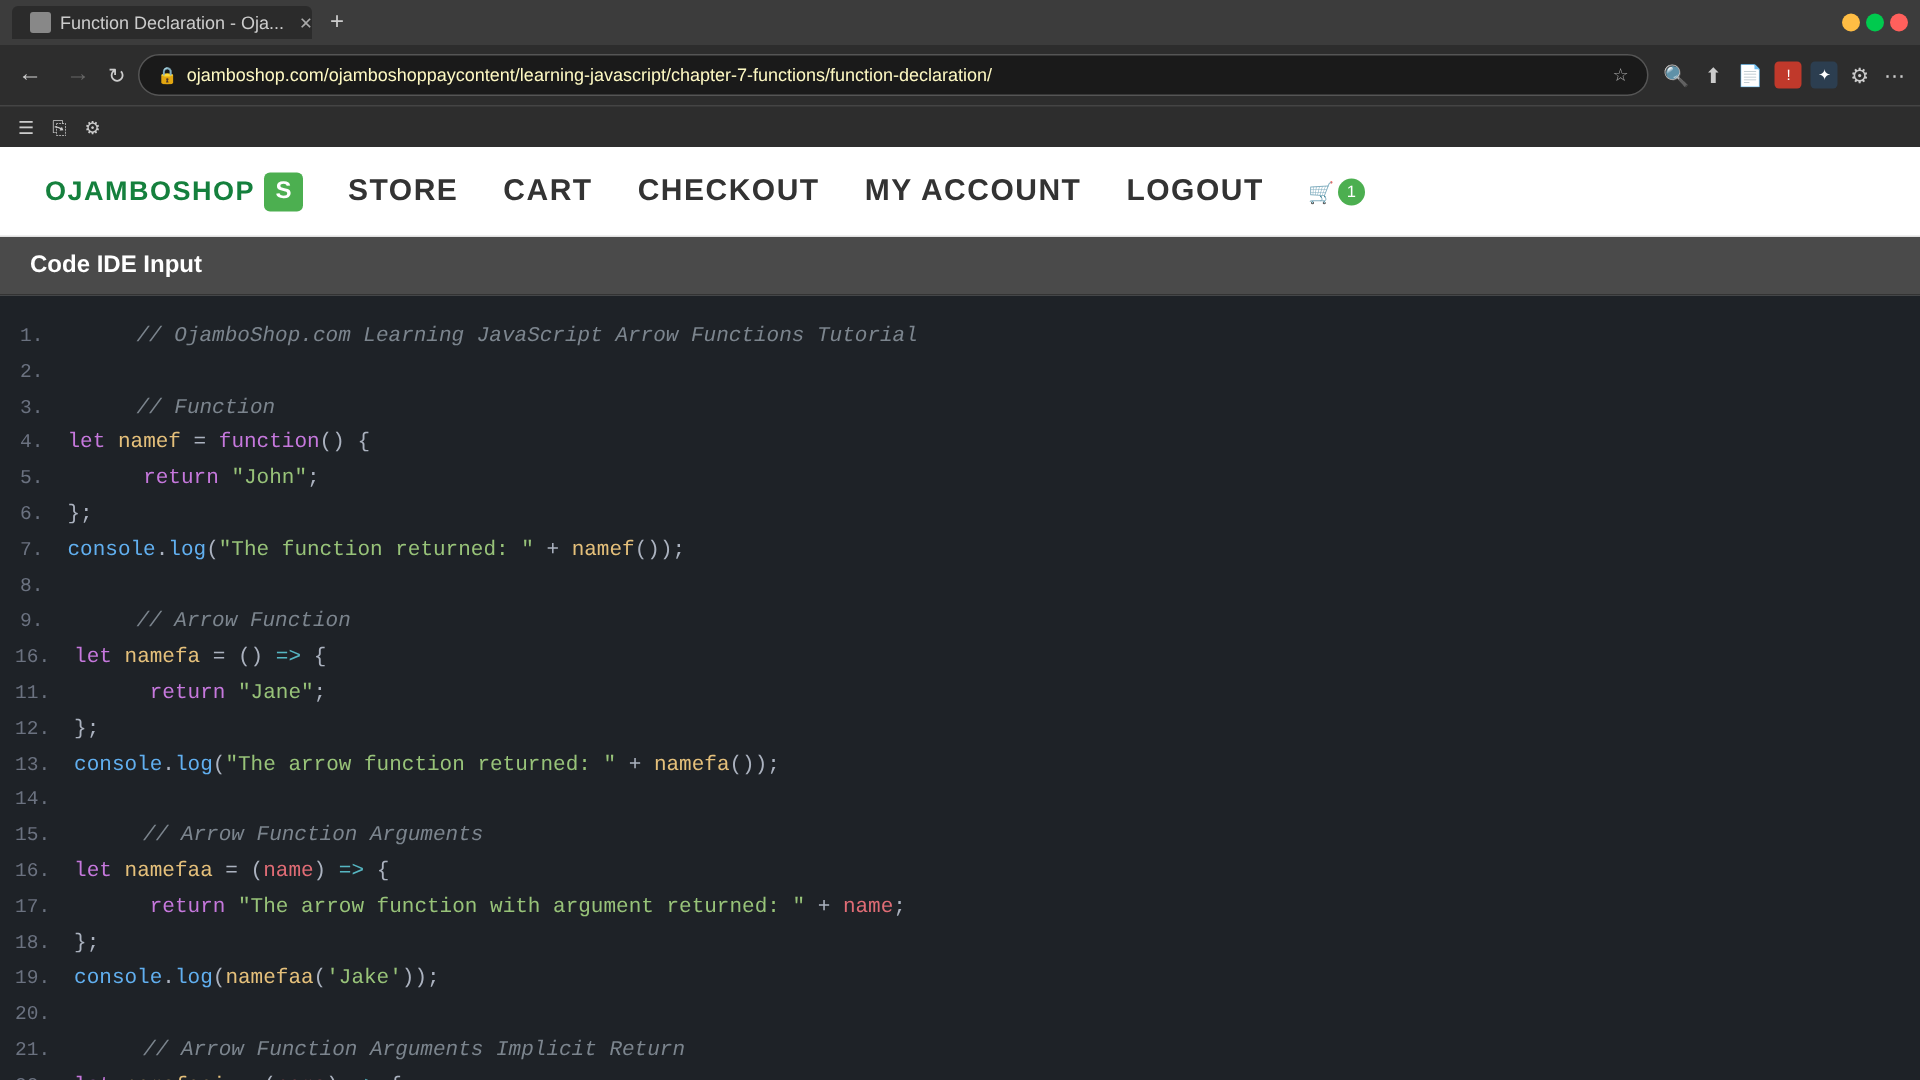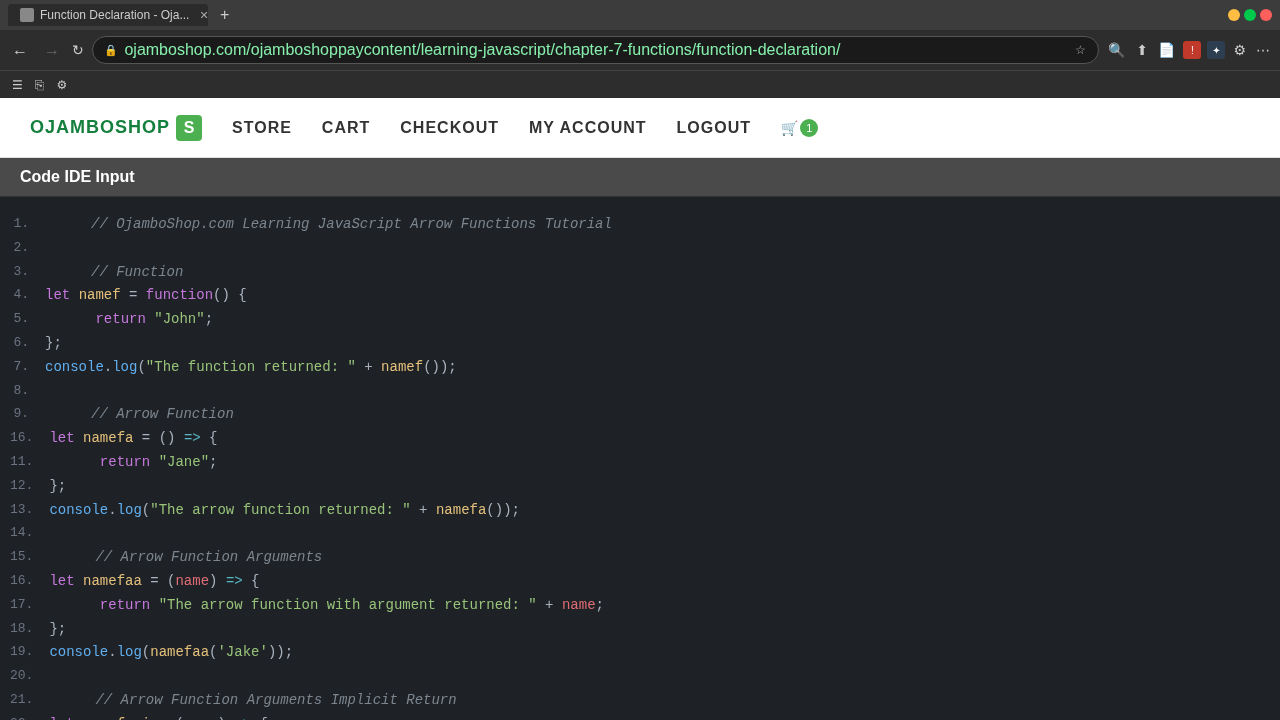--- a/index.html
+++ b/index.html
@@ -55,21 +55,21 @@
       border: 1px solid #555;
       border-radius: 20px;
       height: 28px;
       display: flex;
       align-items: center;
       padding: 0 12px;
       color: #ddd;
       font-size: 12px;
       gap: 6px;
     }
-    .address-text { flex: 1; font-size: 16px; color: #86efac; }
+    .address-text { flex: 1; font-size: 12px; color: #fef9c3; }
     .browser-actions { display: flex; align-items: center; gap: 6px; }
     .browser-action-btn { color: #ccc; font-size: 14px; background: none; border: none; cursor: pointer; padding: 2px; }
     .extension-icon { width: 18px; height: 18px; border-radius: 3px; display: inline-flex; align-items: center; justify-content: center; font-size: 10px; }
     .ext-red { background: #c0392b; color: white; }
     .ext-dark { background: #2c3e50; color: white; }
 
     
     .bookmarks-bar {
       background: #2d2d2d;
       height: 28px;
@@ -111,21 +111,21 @@
       border-radius: 4px;
       display: flex;
       align-items: center;
       justify-content: center;
       font-size: 16px;
       font-weight: bold;
     }
     .nav-link {
       color: #333;
       text-decoration: none;
-      font-size: 16px;
+      font-size: 20px;
       font-weight: bold;
       letter-spacing: 1px;
       cursor: pointer;
     }
     .cart-icon-link {
       display: flex;
       align-items: center;
       color: #333;
       text-decoration: none;
       font-size: 14px;

